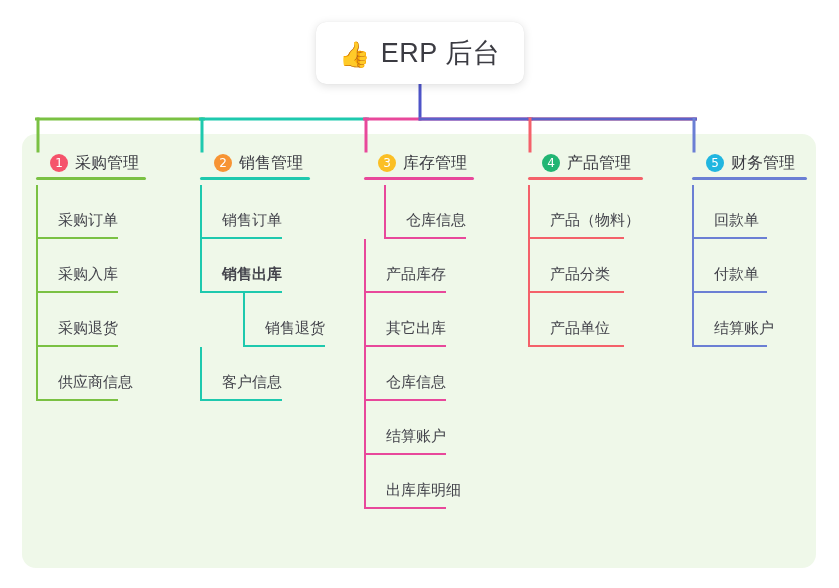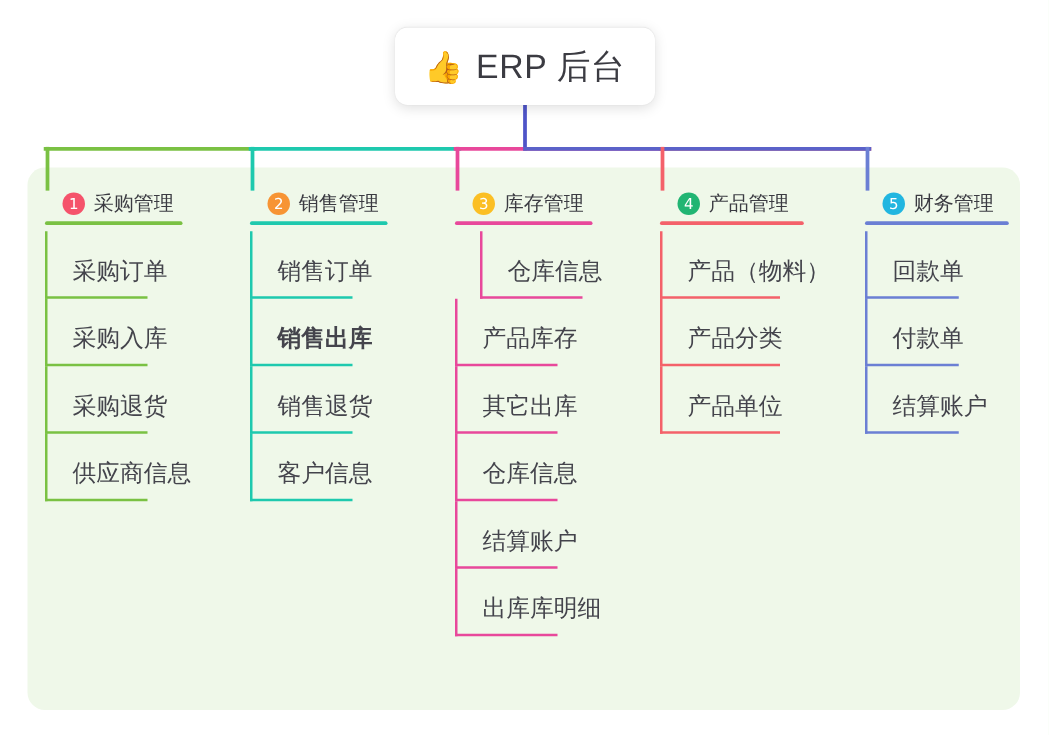--- a/index.html
+++ b/index.html
@@ -109,21 +109,21 @@
   }
 
   .leaf {
     position: relative;
     height: 54px;
   }
   .leaf-text {
     position: absolute;
     left: 22px;
     bottom: 9px;
-    font-size: 19px;
+    font-size: 15px;
     color: #44444c;
     white-space: nowrap;
     text-align: center;
   }
   .leaf-vline {
     position: absolute;
     left: 0;
     top: 0;
     bottom: 0;
     width: 2px;
@@ -201,21 +201,21 @@
           <div class="leaf" style="width: 82px;">
             <div class="leaf-vline" style="background: rgb(30, 201, 174);"></div>
             <div class="leaf-uline" style="background: rgb(30, 201, 174); width: 82px;"></div>
             <div class="leaf-text">销售订单</div>
           </div>
           <div class="leaf" style="width: 82px; font-weight: bold;">
             <div class="leaf-vline" style="background: rgb(30, 201, 174);"></div>
             <div class="leaf-uline" style="background: rgb(30, 201, 174); width: 82px;"></div>
             <div class="leaf-text">销售出库</div>
           </div>
-          <div class="leaf" style="width: 82px;">
+          <div class="leaf" style="width: 82px; margin-left: 43px;">
             <div class="leaf-vline" style="background: rgb(30, 201, 174);"></div>
             <div class="leaf-uline" style="background: rgb(30, 201, 174); width: 82px;"></div>
             <div class="leaf-text">销售退货</div>
           </div>
           <div class="leaf" style="width: 82px;">
             <div class="leaf-vline" style="background: rgb(30, 201, 174);"></div>
             <div class="leaf-uline" style="background: rgb(30, 201, 174); width: 82px;"></div>
             <div class="leaf-text">客户信息</div>
           </div>
         </div>

